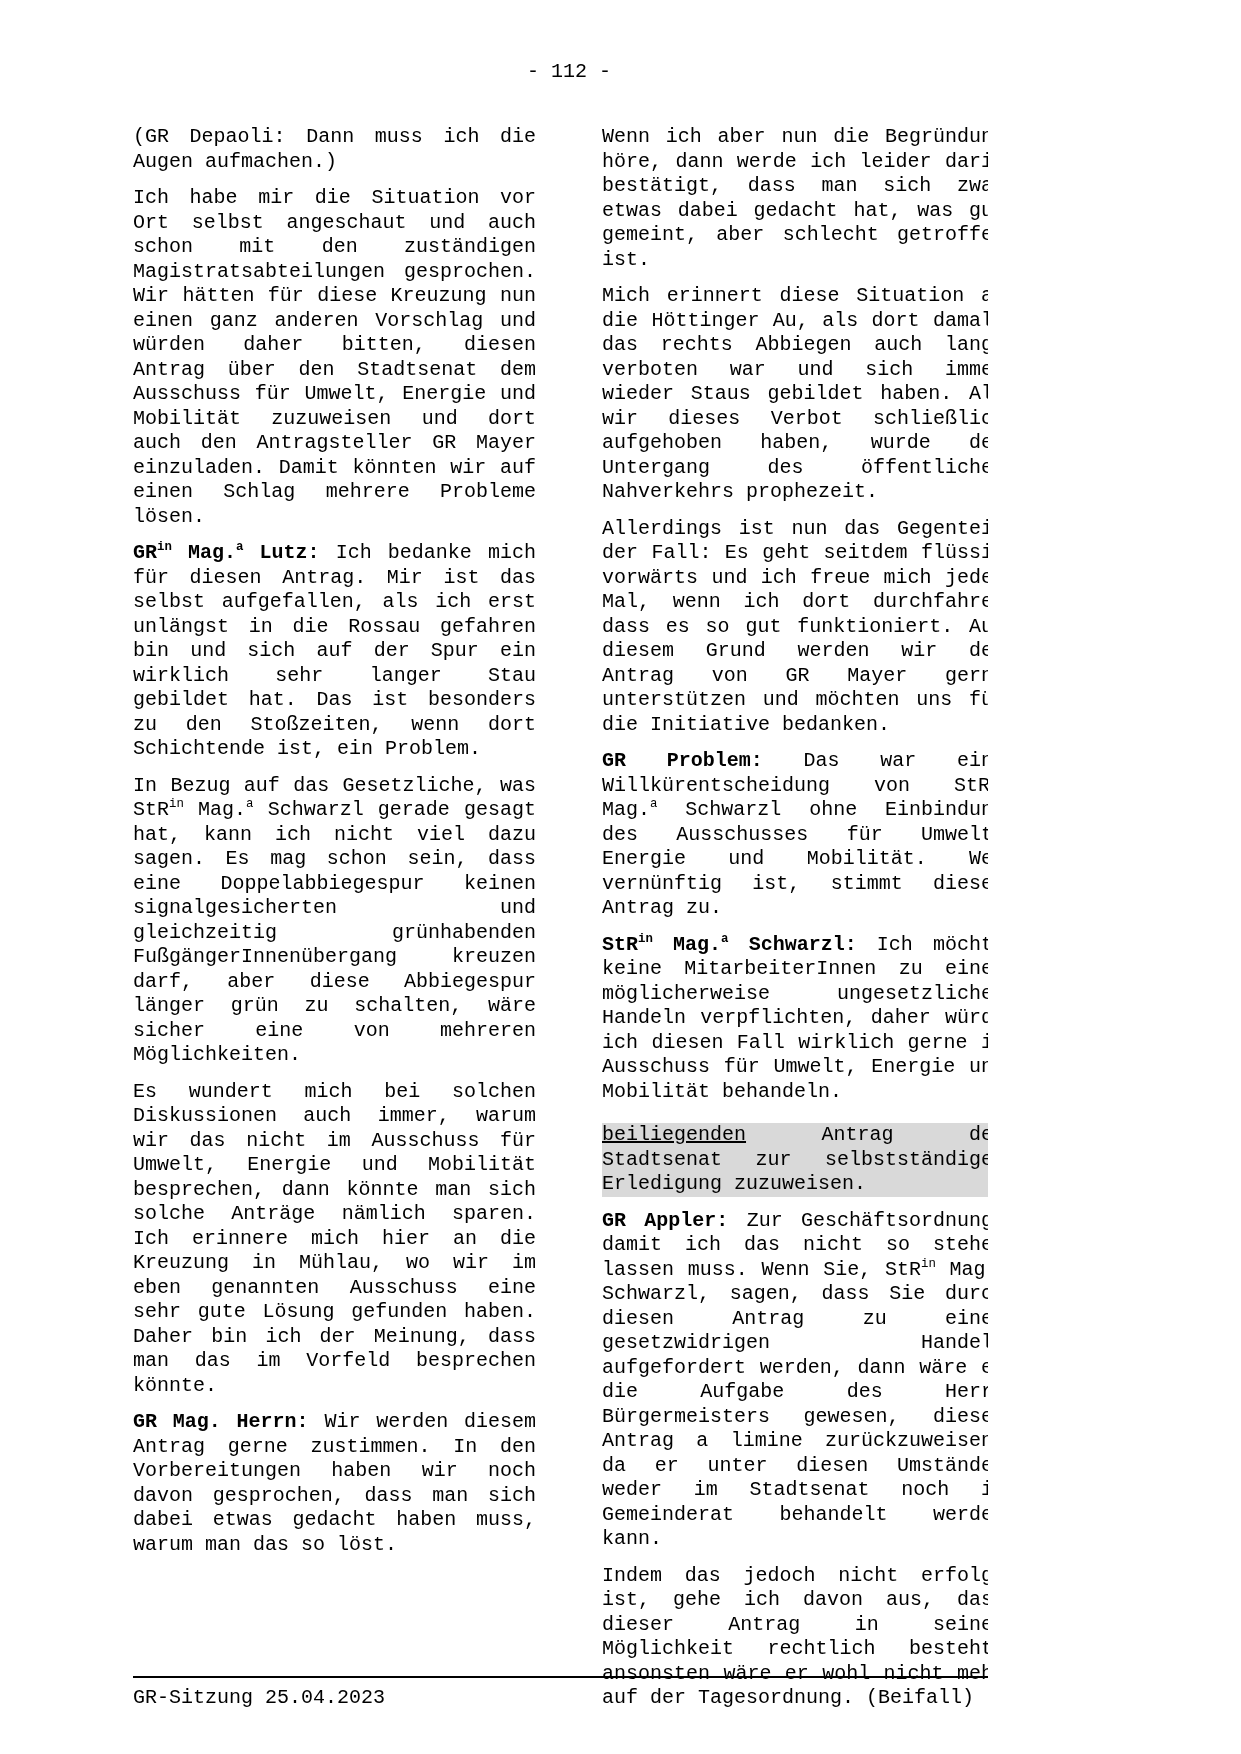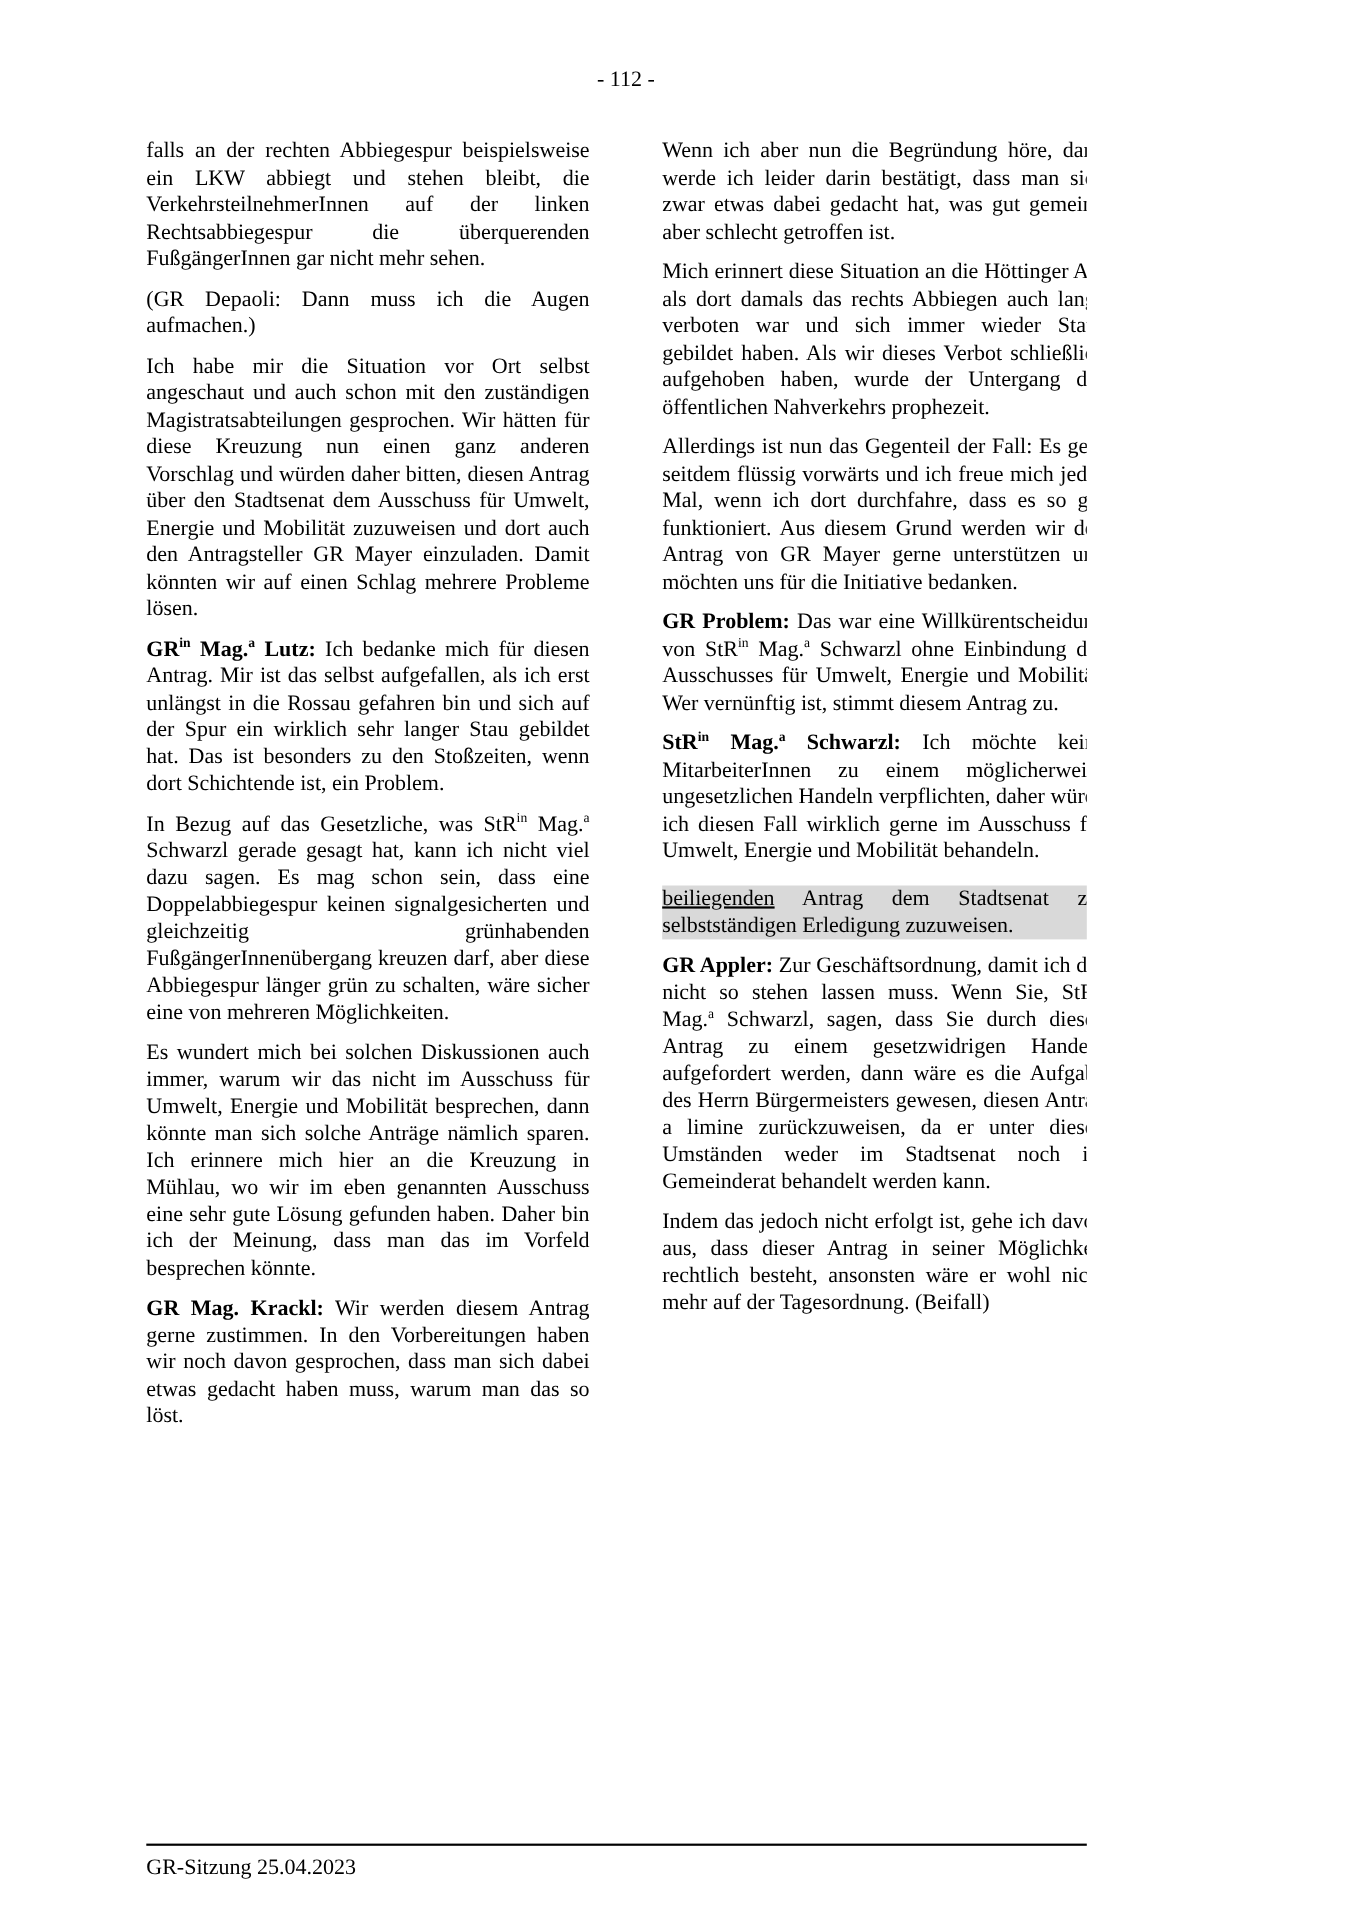--- a/index.html
+++ b/index.html
@@ -6,21 +6,21 @@
   html, body {
     margin: 0;
     padding: 0;
     background: #ffffff;
   }
   .page {
     position: relative;
     width: 988px;
     height: 1754px;
     background: #ffffff;
-    font-family: Liberation Serif, serif;
+    font-family: Liberation Mono, monospace;
     color: #000000;
     overflow: hidden;
   }
   .page-number {
     position: absolute;
     top: 60px;
     left: 133px;
     width: 872px;
     text-align: center;
     font-size: 20px;
@@ -77,27 +77,26 @@
 </style>
 </head>
 <body>
 
 <div class="page">
 
   <div class="page-number">- 112 -</div>
 
   <div class="content">
     <div class="column">
-        <p class="para">falls an der rechten Abbiegespur beispielsweise ein LKW abbiegt und stehen bleibt, die VerkehrsteilnehmerInnen auf der linken Rechtsabbiegespur die überquerenden FußgängerInnen gar nicht mehr sehen.</p>
         <p class="para">(GR Depaoli: Dann muss ich die Augen aufmachen.)</p>
         <p class="para">Ich habe mir die Situation vor Ort selbst angeschaut und auch schon mit den zuständigen Magistratsabteilungen gesprochen. Wir hätten für diese Kreuzung nun einen ganz anderen Vorschlag und würden daher bitten, diesen Antrag über den Stadtsenat dem Ausschuss für Umwelt, Energie und Mobilität zuzuweisen und dort auch den Antragsteller GR Mayer einzuladen. Damit könnten wir auf einen Schlag mehrere Probleme lösen.</p>
         <p class="para"><strong>GR<sup>in</sup> Mag.<sup>a</sup> Lutz:</strong> Ich bedanke mich für diesen Antrag. Mir ist das selbst aufgefallen, als ich erst unlängst in die Rossau gefahren bin und sich auf der Spur ein wirklich sehr langer Stau gebildet hat. Das ist besonders zu den Stoßzeiten, wenn dort Schichtende ist, ein Problem.</p>
         <p class="para">In Bezug auf das Gesetzliche, was StR<sup>in</sup> Mag.<sup>a</sup> Schwarzl gerade gesagt hat, kann ich nicht viel dazu sagen. Es mag schon sein, dass eine Doppelabbiegespur keinen signalgesicherten und gleichzeitig grünhabenden FußgängerInnenübergang kreuzen darf, aber diese Abbiegespur länger grün zu schalten, wäre sicher eine von mehreren Möglichkeiten.</p>
         <p class="para">Es wundert mich bei solchen Diskussionen auch immer, warum wir das nicht im Ausschuss für Umwelt, Energie und Mobilität besprechen, dann könnte man sich solche Anträge nämlich sparen. Ich erinnere mich hier an die Kreuzung in Mühlau, wo wir im eben genannten Ausschuss eine sehr gute Lösung gefunden haben. Daher bin ich der Meinung, dass man das im Vorfeld besprechen könnte.</p>
-        <p class="para"><strong>GR Mag. Krackl:</strong> Wir werden diesem Antrag gerne zustimmen. In den Vorbereitungen haben wir noch davon gesprochen, dass man sich dabei etwas gedacht haben muss, warum man das so löst.</p>
+        <p class="para"><strong>GR Mag. Herrn:</strong> Wir werden diesem Antrag gerne zustimmen. In den Vorbereitungen haben wir noch davon gesprochen, dass man sich dabei etwas gedacht haben muss, warum man das so löst.</p>
       </div>
     <div class="column">
         <p class="para">Wenn ich aber nun die Begründung höre, dann werde ich leider darin bestätigt, dass man sich zwar etwas dabei gedacht hat, was gut gemeint, aber schlecht getroffen ist.</p>
         <p class="para">Mich erinnert diese Situation an die Höttinger Au, als dort damals das rechts Abbiegen auch lange verboten war und sich immer wieder Staus gebildet haben. Als wir dieses Verbot schließlich aufgehoben haben, wurde der Untergang des öffentlichen Nahverkehrs prophezeit.</p>
         <p class="para">Allerdings ist nun das Gegenteil der Fall: Es geht seitdem flüssig vorwärts und ich freue mich jedes Mal, wenn ich dort durchfahre, dass es so gut funktioniert. Aus diesem Grund werden wir den Antrag von GR Mayer gerne unterstützen und möchten uns für die Initiative bedanken.</p>
         <p class="para"><strong>GR Problem:</strong> Das war eine Willkürentscheidung von StR<sup>in</sup> Mag.<sup>a</sup> Schwarzl ohne Einbindung des Ausschusses für Umwelt, Energie und Mobilität. Wer vernünftig ist, stimmt diesem Antrag zu.</p>
         <p class="para"><strong>StR<sup>in</sup> Mag.<sup>a</sup> Schwarzl:</strong> Ich möchte keine MitarbeiterInnen zu einem möglicherweise ungesetzlichen Handeln verpflichten, daher würde ich diesen Fall wirklich gerne im Ausschuss für Umwelt, Energie und Mobilität behandeln.</p>
         <p class="para highlight" style="background: rgb(217, 217, 217);"><u>beiliegenden</u> Antrag dem Stadtsenat zur selbstständigen Erledigung zuzuweisen.</p>
         <p class="para"><strong>GR Appler:</strong> Zur Geschäftsordnung, damit ich das nicht so stehen lassen muss. Wenn Sie, StR<sup>in</sup> Mag.<sup>a</sup> Schwarzl, sagen, dass Sie durch diesen Antrag zu einem gesetzwidrigen Handeln aufgefordert werden, dann wäre es die Aufgabe des Herrn Bürgermeisters gewesen, diesen Antrag a limine zurückzuweisen, da er unter diesen Umständen weder im Stadtsenat noch im Gemeinderat behandelt werden kann.</p>
         <p class="para">Indem das jedoch nicht erfolgt ist, gehe ich davon aus, dass dieser Antrag in seiner Möglichkeit rechtlich besteht, ansonsten wäre er wohl nicht mehr auf der Tagesordnung. (Beifall)</p>

